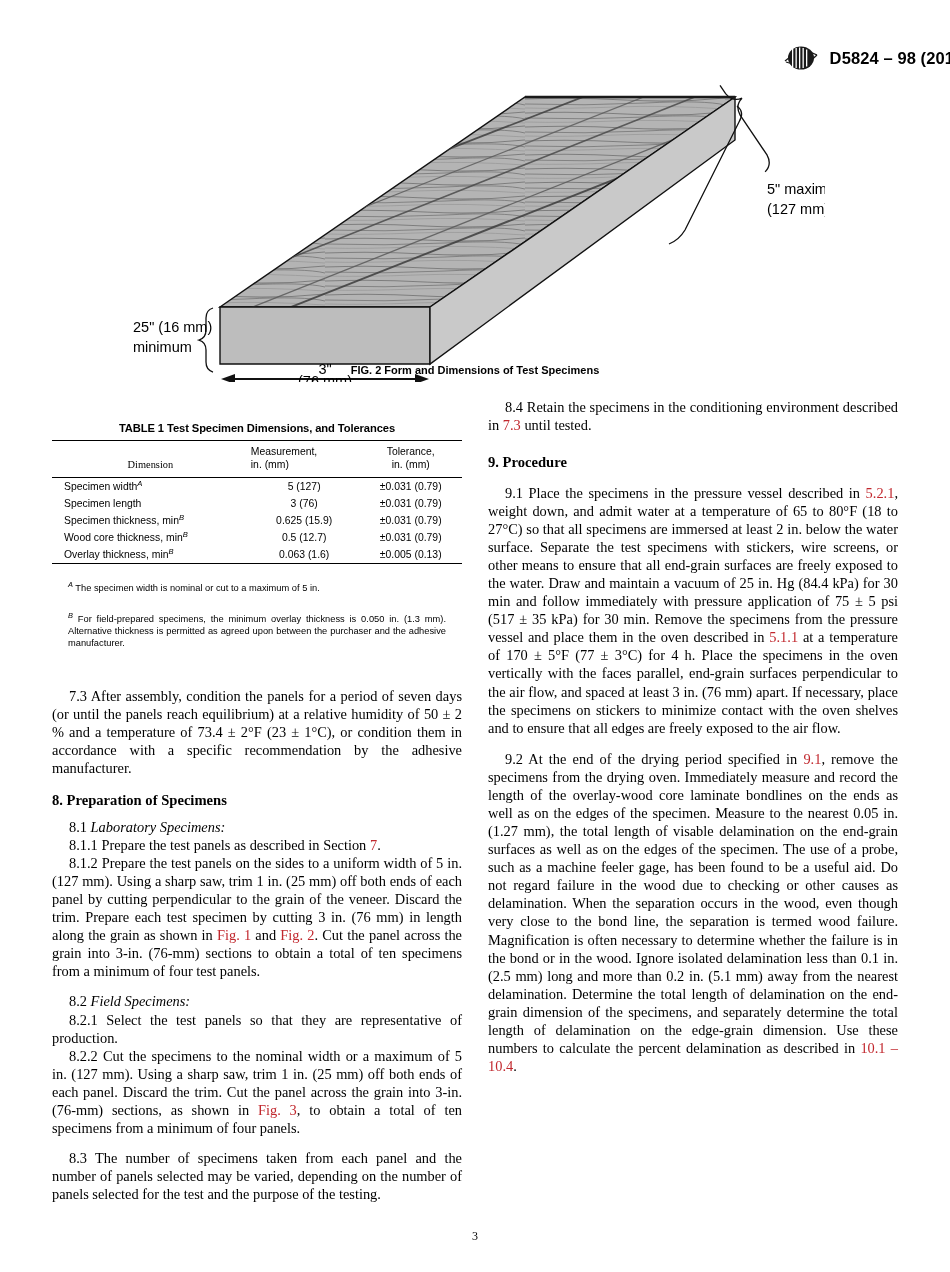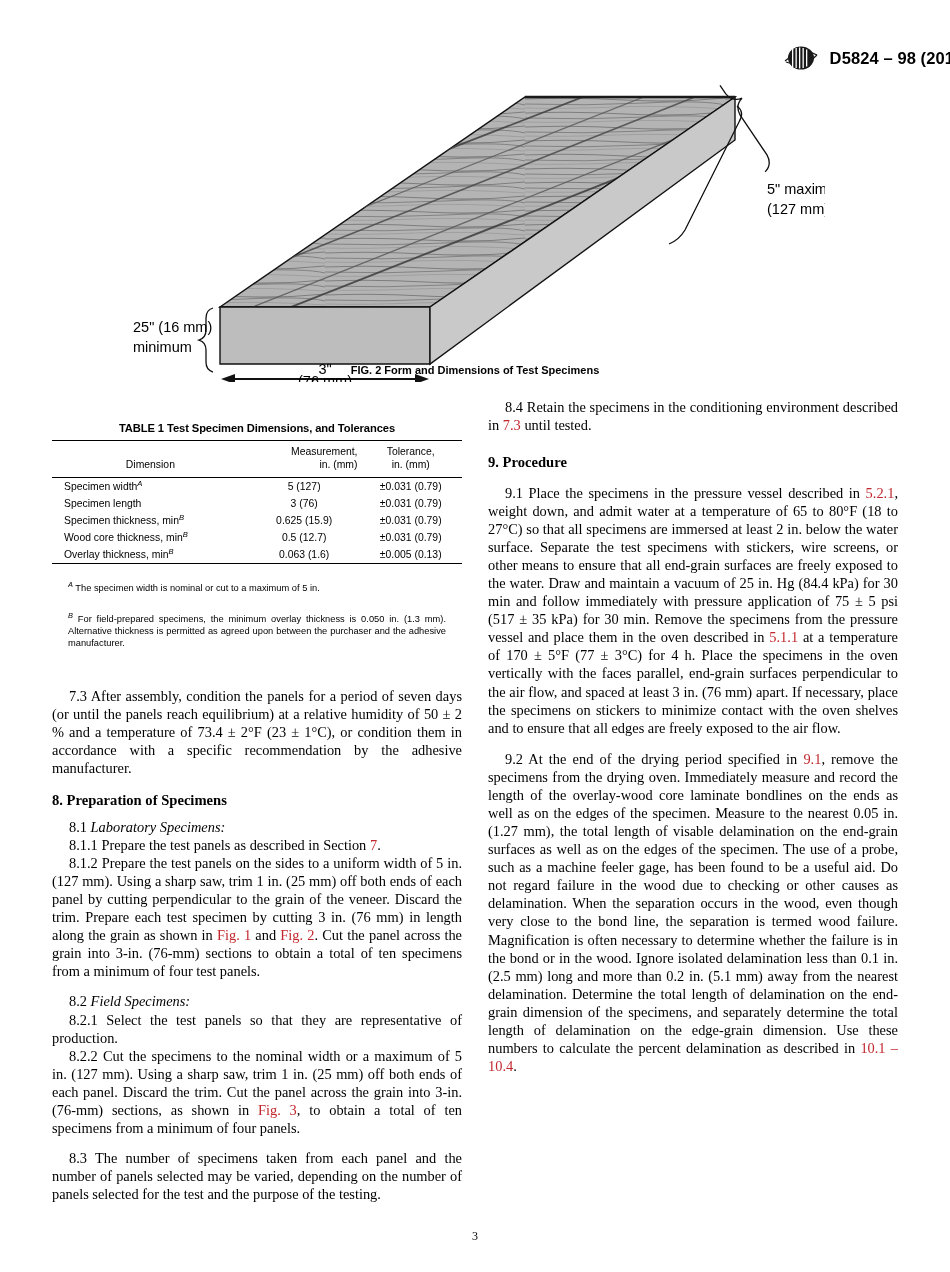--- a/index.html
+++ b/index.html
@@ -99,22 +99,22 @@
     border-top: 1.6px solid #000;
     border-bottom: 0.9px solid #000;
   }
   table.spec-table tbody tr:last-child {
     border-bottom: 1.6px solid #000;
   }
   table.spec-table tbody td {
     padding: 1.1px 2px;
     line-height: 1.28;
   }
-  .th-dim   { text-align: center; width: 48%; }
-  .th-meas  { text-align: right; width: 27%; }
+  .th-dim   { text-align: center; width: 48%; font-family: Liberation Serif, serif; }
+  .th-meas  { text-align: left; width: 27%; }
   .th-tol   { text-align: center; width: 25%; }
   .td-dim   { text-align: left; padding-left: 12px !important; }
   .td-meas, .td-tol { text-align: center; }
   .fn-sup {
     font-size: 7.6px;
     vertical-align: super;
     font-style: italic;
   }
 
   .table-notes {

